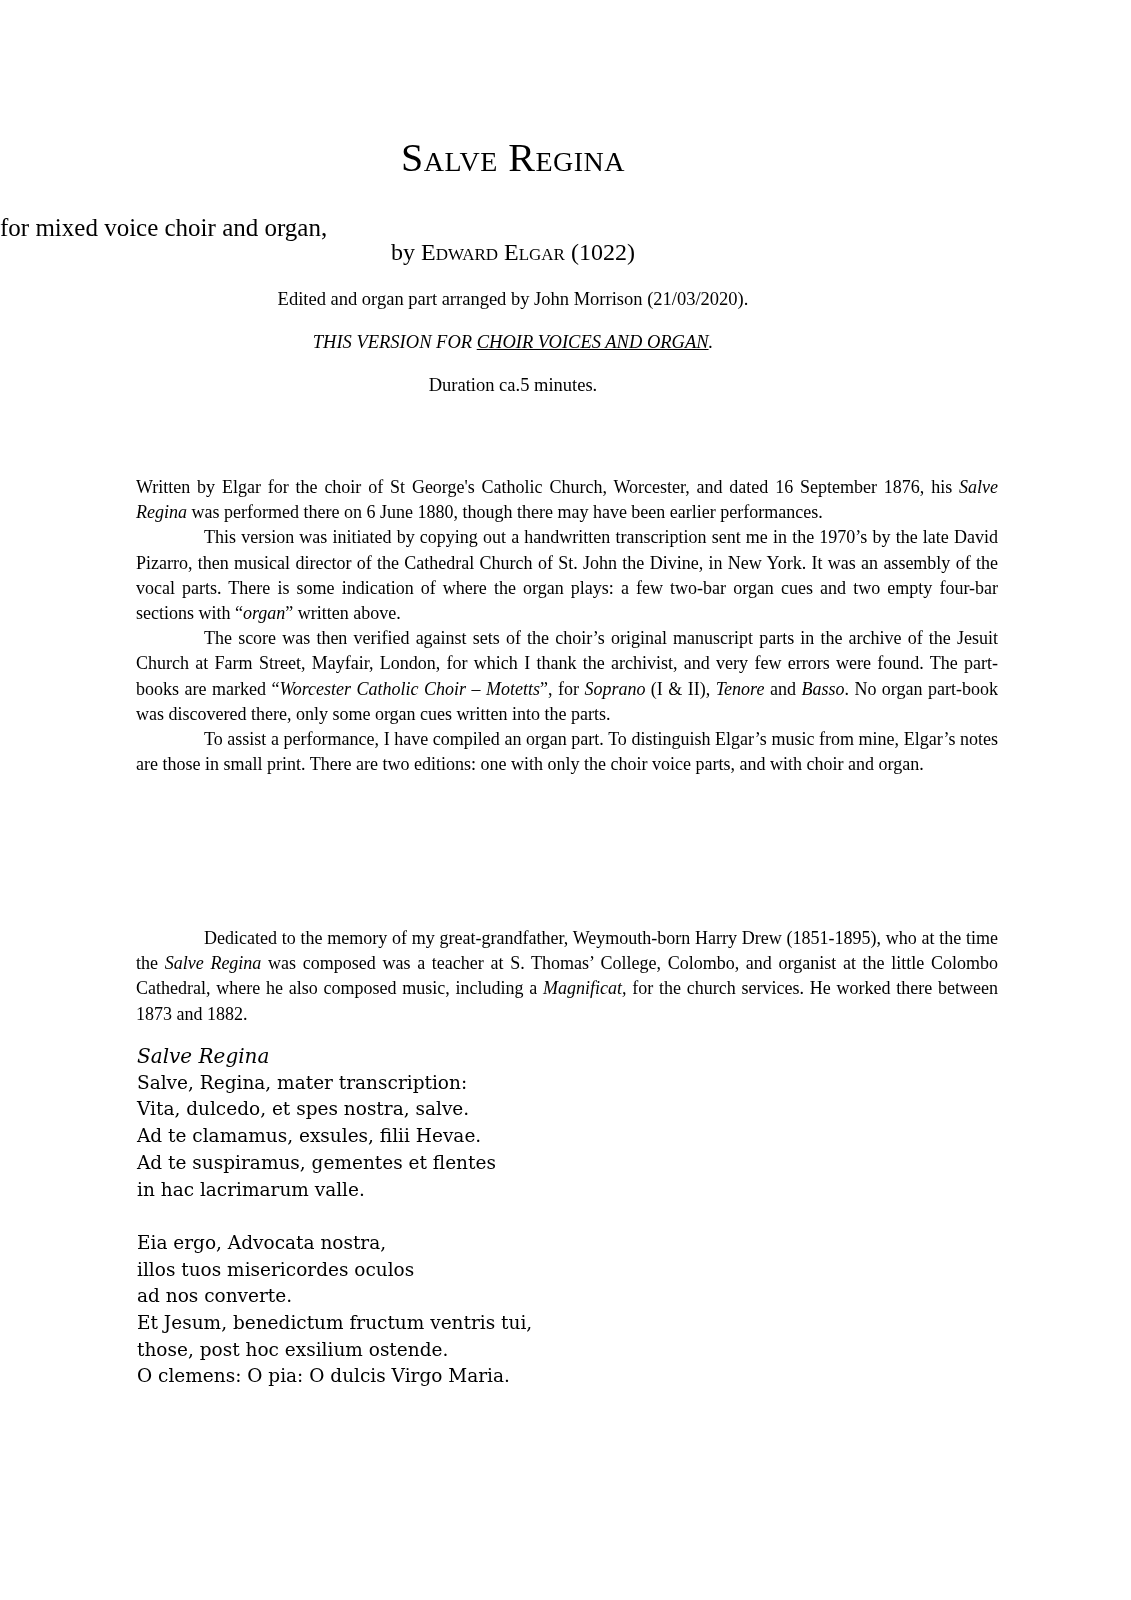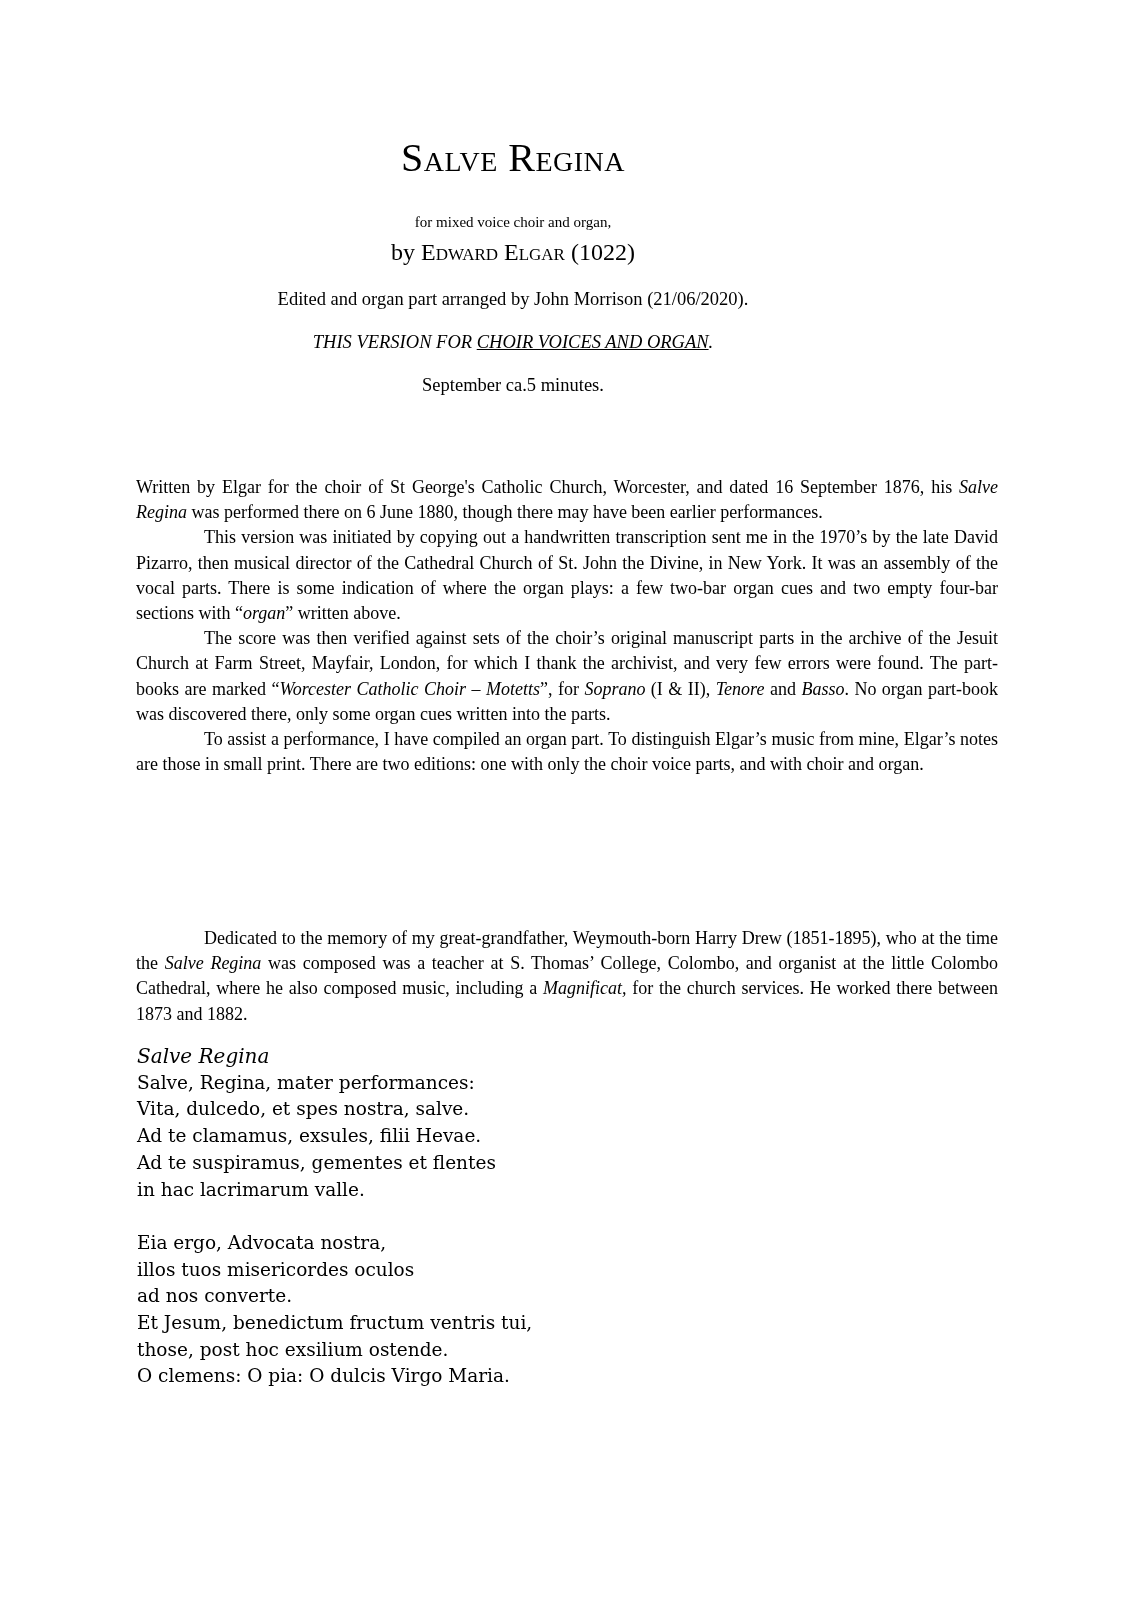--- a/index.html
+++ b/index.html
@@ -28,22 +28,21 @@
       text-align: center;
       font-size: 40px;
       font-variant: small-caps;
       letter-spacing: 0.5px;
       line-height: 1;
     }
     .subtitle {
       position: absolute;
       left: 0; right: 0;
       top: 215px;
-      text-align: center;
-      font-size: 15px;
+      font-size: 25px;
       line-height: 1;
     }
     .byline {
       position: absolute;
       left: 0; right: 0;
       top: 240px;
       text-align: center;
       font-size: 24px;
       line-height: 1;
     }
@@ -119,43 +118,43 @@
 <div class="page">
 
   <div class="title">Salve Regina</div>
 
   <div class="subtitle">for mixed voice choir and organ,</div>
 
   <div class="byline">
     <span>by </span><span class="sc">Edward Elgar</span><span> (1022)</span>
   </div>
 
-  <div class="edited">Edited and organ part arranged by John Morrison (21/06/2020).</div>
+  <div class="edited">Edited and organ part arranged by John Morrison (21/03/2020).</div>
 
   <div class="version">
     <span>THIS VERSION FOR </span><span class="u">CHOIR VOICES AND ORGAN</span><span>.</span>
   </div>
 
-  <div class="duration">September ca.5 minutes.</div>
+  <div class="duration">Duration ca.5 minutes.</div>
 
   <div class="body-text intro">
     <p><span>Written by Elgar for the choir of St George's Catholic Church, Worcester, and dated 16 September 1876, his </span><i>Salve Regina</i><span> was performed there on 6 June 1880, though there may have been earlier performances.</span></p>
     <p class="indent"><span>This version was initiated by copying out a handwritten transcription sent me in the 1970’s by the late David Pizarro, then musical director of the Cathedral Church of St. John the Divine, in New York. It was an assembly of the vocal parts. There is some indication of where the organ plays: a few two-bar organ cues and two empty four-bar sections with “</span><i>organ</i><span>” written above.</span></p>
     <p class="indent"><span>The score was then verified against sets of the choir’s original manuscript parts in the archive of the Jesuit Church at Farm Street, Mayfair, London, for which I thank the archivist, and very few errors were found. The part-books are marked “</span><i>Worcester Catholic Choir – Motetts</i><span>”, for </span><i>Soprano</i><span> (I &amp; II), </span><i>Tenore</i><span> and </span><i>Basso</i><span>.  No organ part-book was discovered there, only some organ cues written into the parts.</span></p>
     <p class="indent">To assist a performance, I have compiled an organ part. To distinguish Elgar’s music from mine, Elgar’s notes are those in small print. There are two editions: one with only the choir voice parts, and with choir and organ.</p>
   </div>
 
   <div class="body-text dedication">
     <p class="indent"><span>Dedicated to the memory of my great-grandfather, Weymouth-born Harry Drew (1851-1895), who at the time the </span><i>Salve Regina</i><span> was composed was a teacher at S. Thomas’ College, Colombo, and organist at the little Colombo Cathedral, where he also composed music, including a </span><i>Magnificat,</i><span> for the church services. He worked there between 1873 and 1882.</span></p>
   </div>
 
   <div class="lyrics">
     <div class="heading">Salve Regina</div>
     <div>
-      <div class="line">Salve, Regina, mater performances:</div>
+      <div class="line">Salve, Regina, mater transcription:</div>
       <div class="line">Vita, dulcedo, et spes nostra, salve.</div>
       <div class="line">Ad te clamamus, exsules, filii Hevae.</div>
       <div class="line">Ad te suspiramus, gementes et flentes</div>
       <div class="line">in hac lacrimarum valle.</div>
     </div>
     <div class="gap"></div>
     <div>
       <div class="line">Eia ergo, Advocata nostra,</div>
       <div class="line">illos tuos misericordes oculos</div>
       <div class="line">ad nos converte.</div>

